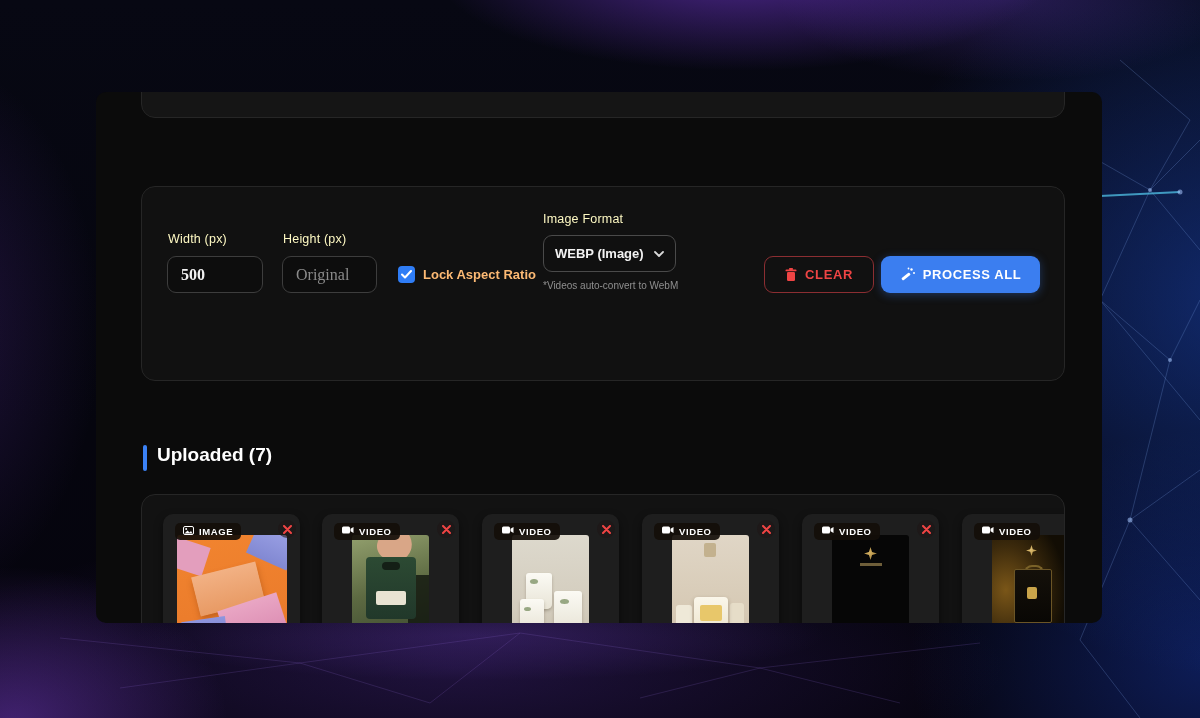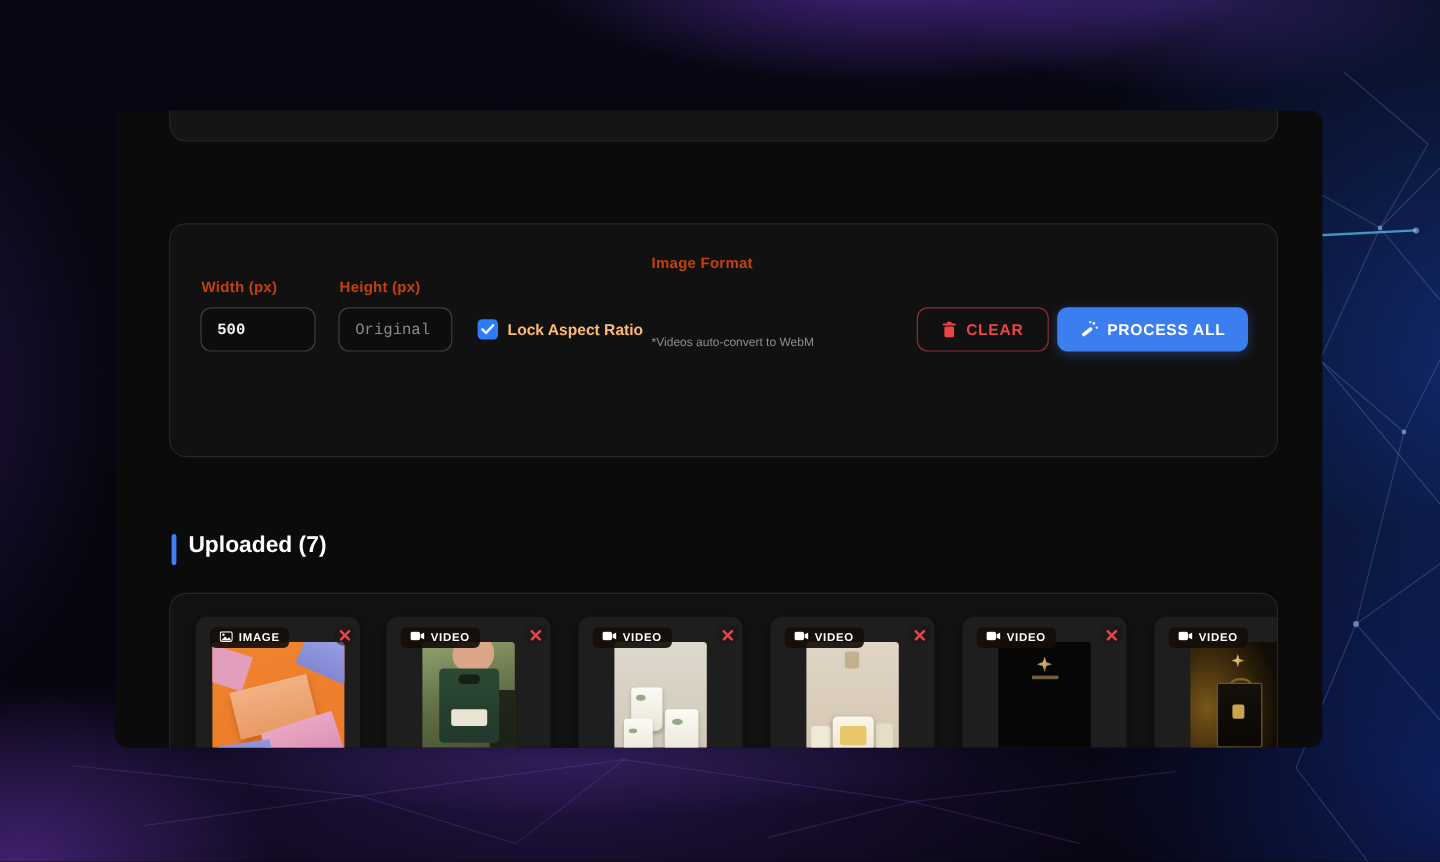--- a/index.html
+++ b/index.html
@@ -27,26 +27,26 @@
   .top-partial{
     position:absolute;left:45px;top:-12px;width:924px;height:38px;
     background:#151515;border:1px solid #262626;border-radius:0 0 14px 14px;
     box-sizing:border-box;
   }
   
   .settings{
     position:absolute;left:45px;top:94px;width:924px;height:195px;
     background:#111111;border:1px solid #262626;border-radius:14px;box-sizing:border-box;
   }
-  .field-label{position:absolute;font-size:12.5px;font-weight:bold;color:#c2410c;letter-spacing:.2px;text-align:right;}
+  .field-label{position:absolute;font-size:12.5px;font-weight:normal;color:#fef9c3;letter-spacing:.2px;text-align:right;}
   .text-input{
     position:absolute;box-sizing:border-box;height:37px;
     background:#0d0d0d;border:1px solid #3d3d3d;border-radius:9px;
-    color:#f2f2f2;font-size:13px;font-weight:bold;padding:0 13px;outline:none;
-    font-family:Liberation Mono, monospace;
+    color:#f2f2f2;font-size:16px;font-weight:bold;padding:0 13px;outline:none;
+    font-family:Liberation Serif, serif;
   }
   .text-input::placeholder{color:#8b8b8b;font-weight:normal;}
   .checkbox{
     position:absolute;width:17px;height:17px;background:#2f7df6;border-radius:4px;
     display:flex;align-items:center;justify-content:center;cursor:pointer;
   }
   .lock-label{position:absolute;font-size:13px;font-weight:bold;color:#fdba74;cursor:pointer;}
   .select{
     position:absolute;box-sizing:border-box;height:37px;width:133px;
     background:#101010;border:1px solid #4a4a4a;border-radius:9px;cursor:pointer;
@@ -172,20 +172,26 @@
     <input class="text-input" style="left: 140px; top: 69px; width: 95px;" placeholder="Original">
 
     <div class="checkbox" style="left:256px;top:79px;">
       <svg width="11" height="9" viewBox="0 0 11 9">
         <path d="M1 4.5 L4 7.5 L10 1" stroke="#ffffff" stroke-width="2" fill="none" stroke-linecap="round" stroke-linejoin="round"></path>
       </svg>
     </div>
     <span class="lock-label" style="left:281px;top:80px;">Lock Aspect Ratio</span>
 
     <label class="field-label" style="left:401px;top:25px;">Image Format</label>
+    <div class="select" style="left:401px;top:48px;">
+      <span>WEBP (Image)</span>
+      <svg width="10" height="6" viewBox="0 0 10 6">
+        <path d="M1 1 L5 5 L9 1" stroke="#d8d8d8" stroke-width="1.8" fill="none" stroke-linecap="round" stroke-linejoin="round"></path>
+      </svg>
+    </div>
     <div class="note" style="left:401px;top:93px;">*Videos auto-convert to WebM</div>
 
     <button class="btn btn-process" style="left:739px;top:69px;">
       <svg width="15" height="15" viewBox="0 0 15 15">
         <rect x="1" y="8" width="10" height="3" rx="1.2" transform="rotate(-38 6 9.5)" fill="#ffffff"></rect>
         <circle cx="11.5" cy="2.5" r="1.2" fill="#ffffff"></circle>
         <circle cx="14" cy="6" r="1" fill="#ffffff"></circle>
         <circle cx="8.5" cy="1.5" r="0.9" fill="#ffffff"></circle>
       </svg>
       <span>PROCESS ALL</span>

